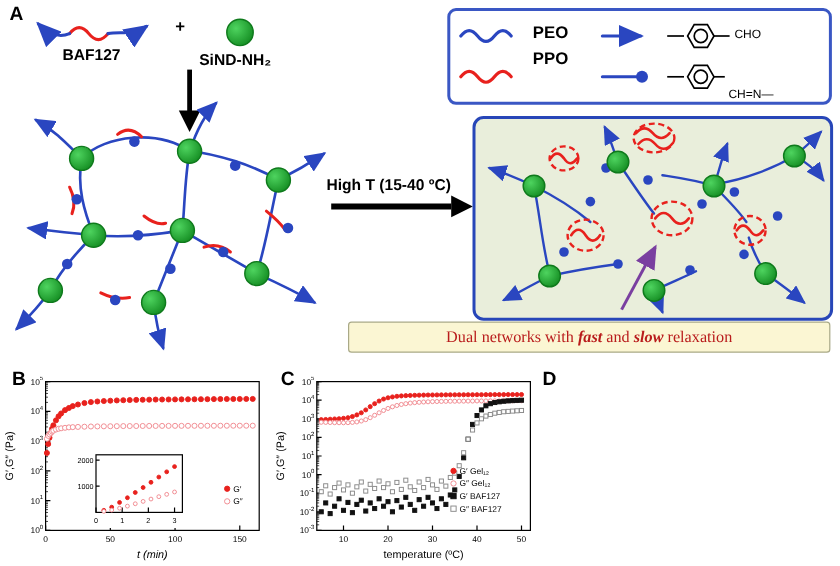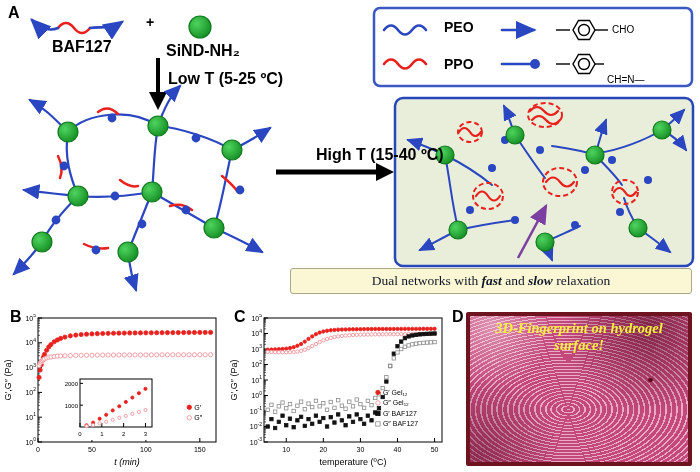--- a/index.html
+++ b/index.html
@@ -1,26 +1,26 @@
 <!DOCTYPE html>
 <html><head>
 <meta charset="utf-8">
 <style>
   html,body{margin:0;padding:0;background:#fff;}
   body{font-family:"Liberation Sans",sans-serif;}
   #fig{position:relative;width:700px;height:472px;background:#fff;overflow:hidden;}
   .plabel{position:absolute;font-weight:bold;font-size:16px;color:#000;z-index:5;}
   .txt{position:absolute;color:#000;z-index:5;white-space:nowrap;}
-  .b13{font-weight:bold;font-size:16px;}
+  .b13{font-weight:bold;font-size:13px;}
   .b14{font-weight:bold;font-size:14px;}
   .s11{font-size:10px;}
   #panelA-svg{position:absolute;left:0;top:0;z-index:1;}
   .banner{position:absolute;left:290px;top:268px;width:400px;height:24px;background:#fbf6d3;
           border:1px solid #a9a987;border-radius:3px;text-align:center;line-height:24px;
-          font-family:"Liberation Serif",serif;font-size:13.5px;color:#0f172a;z-index:5;}
+          font-family:"Liberation Serif",serif;font-size:13.5px;color:#b91c1c;z-index:5;}
   .banner .em{font-weight:bold;font-style:italic;}
   .panel{position:absolute;}
   .chart-svg{position:absolute;background:#fff;}
   .chart-svg text{font-family:"Liberation Sans",sans-serif;fill:#000;}
   #photoD{position:absolute;left:16px;top:8px;width:218px;height:146px;
           border:4px solid #6e1420;border-radius:2px;
           background-color:#c2497a;
           background-image:
             radial-gradient(circle at 82% 8%, rgba(80,5,30,0.55), rgba(80,5,30,0) 38%),
             radial-gradient(circle at 4% 96%, rgba(80,5,30,0.45), rgba(80,5,30,0) 32%),
@@ -202,24 +202,23 @@
           <circle cx="545" cy="242" r="9"></circle>
         <circle cx="638" cy="228" r="9"></circle>
       </g>
       <line x1="518" y1="258" x2="546" y2="206" stroke="#7a3fa0" stroke-width="2.5" marker-end="url(#apu)"></line>
     </g>
   </svg>
 
   <div class="txt b13" style="left:52px;top:38px;">BAF127</div>
   <div class="txt b14" style="left:146px;top:14px;">+</div>
   <div class="txt b13" style="left:166px;top:42px;">SiND-NH₂</div>
-  <div class="txt b13" style="left:168px;top:70px;">Low T (5-25 ºC)</div>
-  <div class="txt b13" style="left:272px;top:146px;margin-left:44px;">High T (15-40 ºC)</div>
+  <div class="txt b13" style="left:272px;top:146px;">High T (15-40 ºC)</div>
   <div class="txt b14" style="left:444px;top:19px;">PEO</div>
-  <div class="txt b14" style="left:444px;top:56px;">PPO</div>
+  <div class="txt b14" style="left:444px;top:40px;">PPO</div>
   <div class="txt s11" style="left:612px;top:24px;">CHO</div>
   <div class="txt s11" style="left:607px;top:74px;">CH=N—</div>
 
   <div class="banner">
     <span>Dual networks with </span><span class="em">fast</span><span> and </span><span class="em">slow</span><span> relaxation</span>
   </div>
 
   <div class="panel" style="left:0;top:304px;width:224px;height:168px;">
     <div class="plabel" style="left:10px;top:4px;">B</div>
     <svg class="chart-svg" style="left:2px;top:10px;" width="222" height="154">
@@ -696,19 +695,15 @@
         <text x="154.92000000000002" y="101.89999999999999" font-size="7">G′ BAF127</text>
         <rect x="147.72000000000003" y="107.69999999999999" width="4.4" height="4.4" fill="#fff" stroke="#8a8a8a" stroke-width="0.8"></rect>
         <text x="154.92000000000002" y="112.39999999999999" font-size="7">G″ BAF127</text>
         <text x="125" y="151" text-anchor="middle" font-size="9" font-style="normal">temperature (ºC)</text>
         <text x="9" y="66" text-anchor="middle" font-size="9" transform="rotate(-90 9 66)">G′,G″ (Pa)</text>
       </svg>
   </div>
 
   <div class="panel" style="left:450px;top:304px;width:250px;height:168px;">
     <div class="plabel" style="left:2px;top:4px;">D</div>
-    <div id="photoD">
-      <div class="caption">3D-Fingerprint on hydrogel surface!</div>
-      <div class="speck" style="left:178px;top:62px;"></div>
-    </div>
   </div>
 
 </div>
 
 </body></html>

